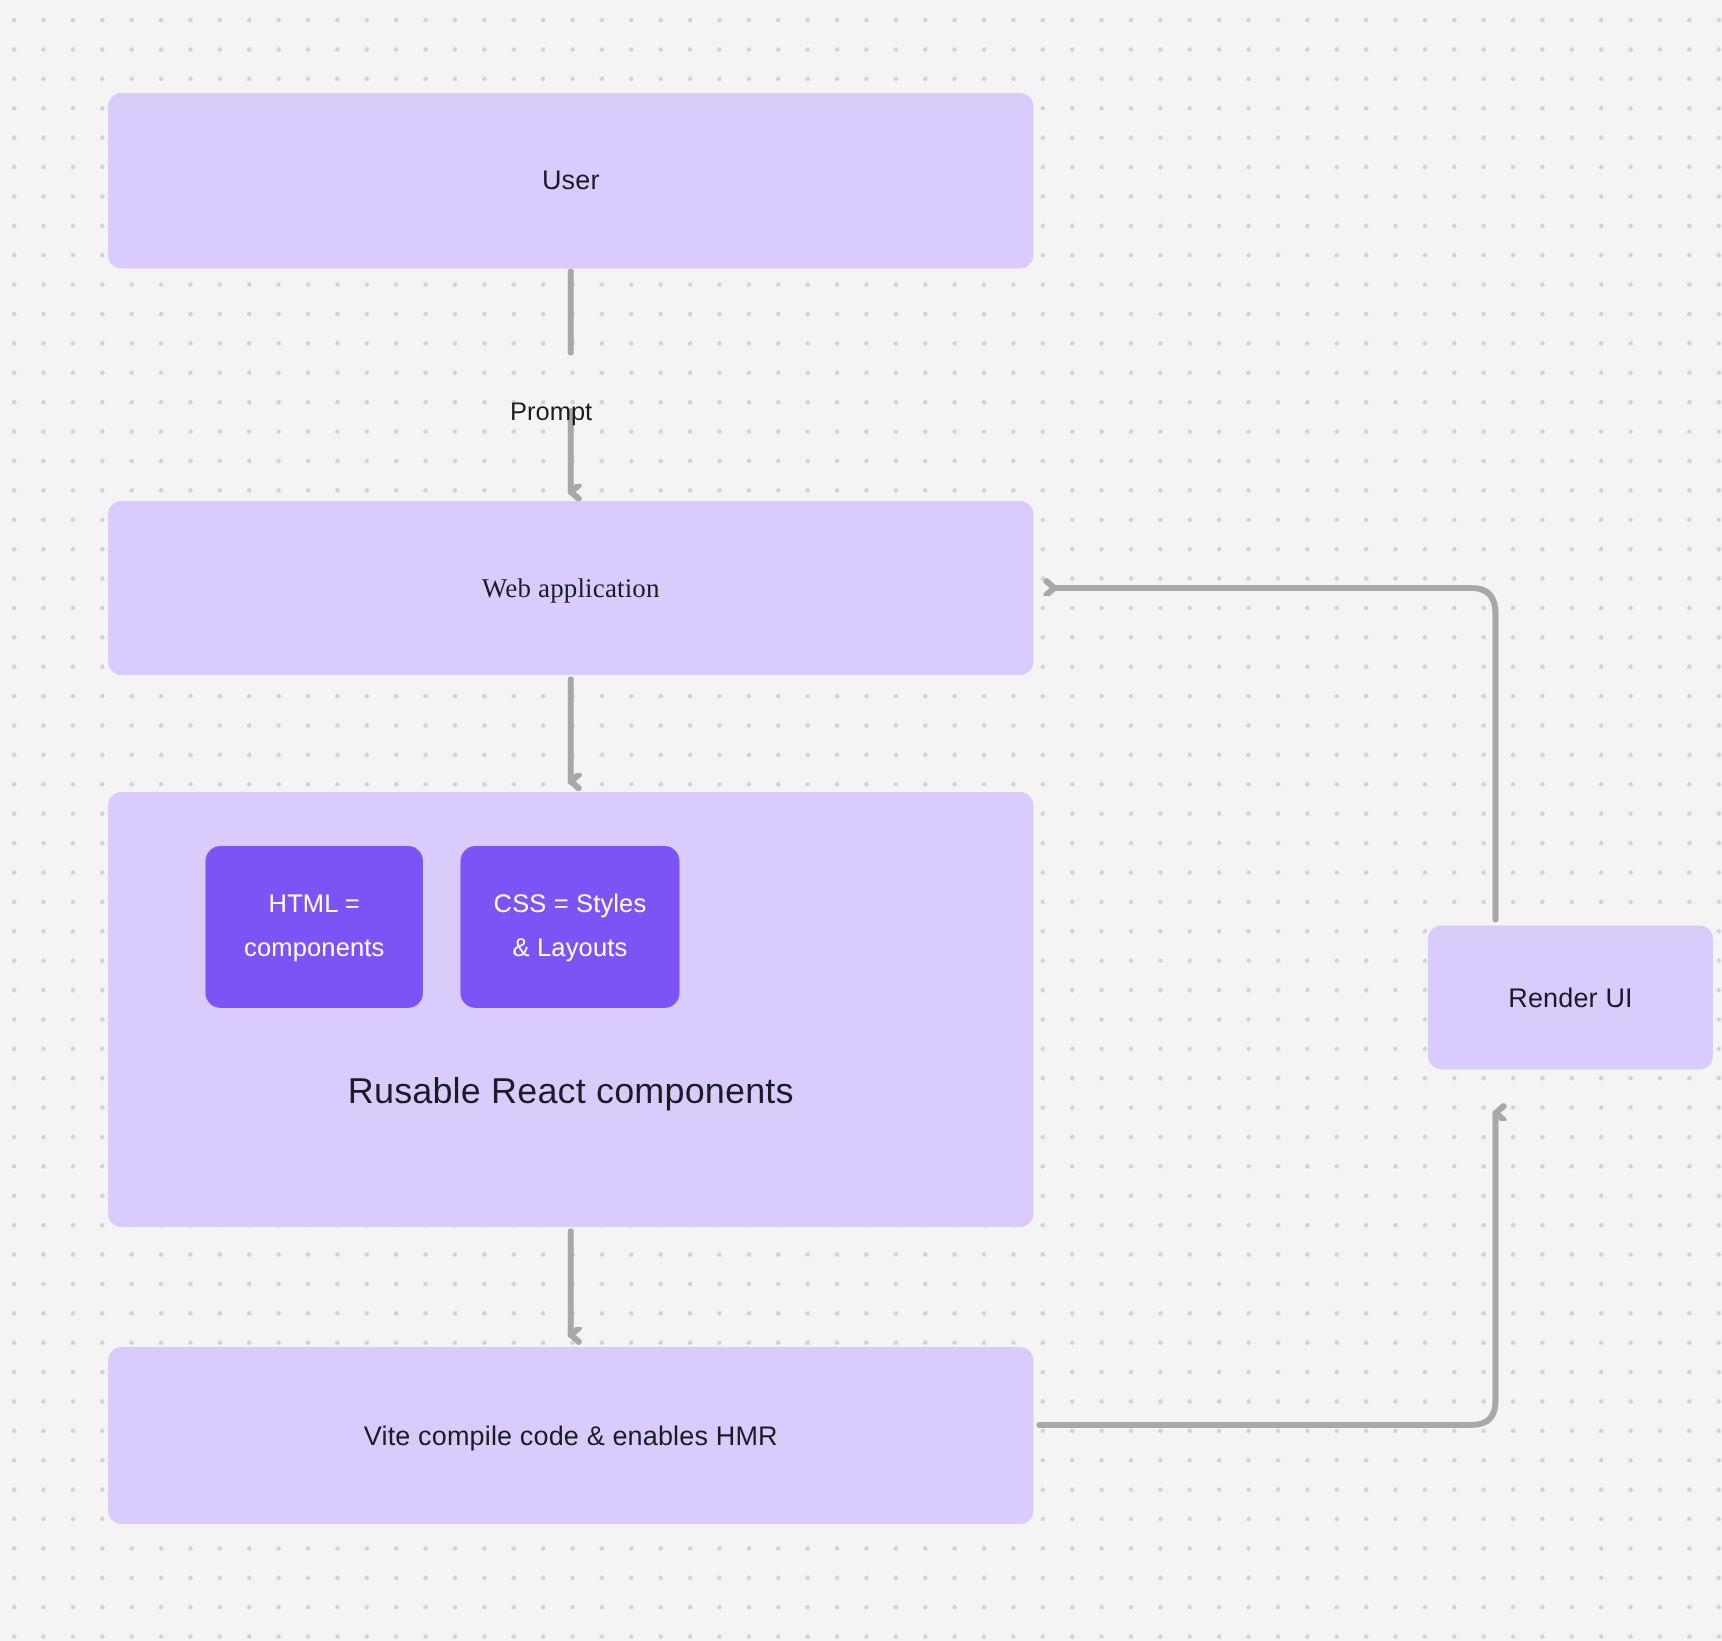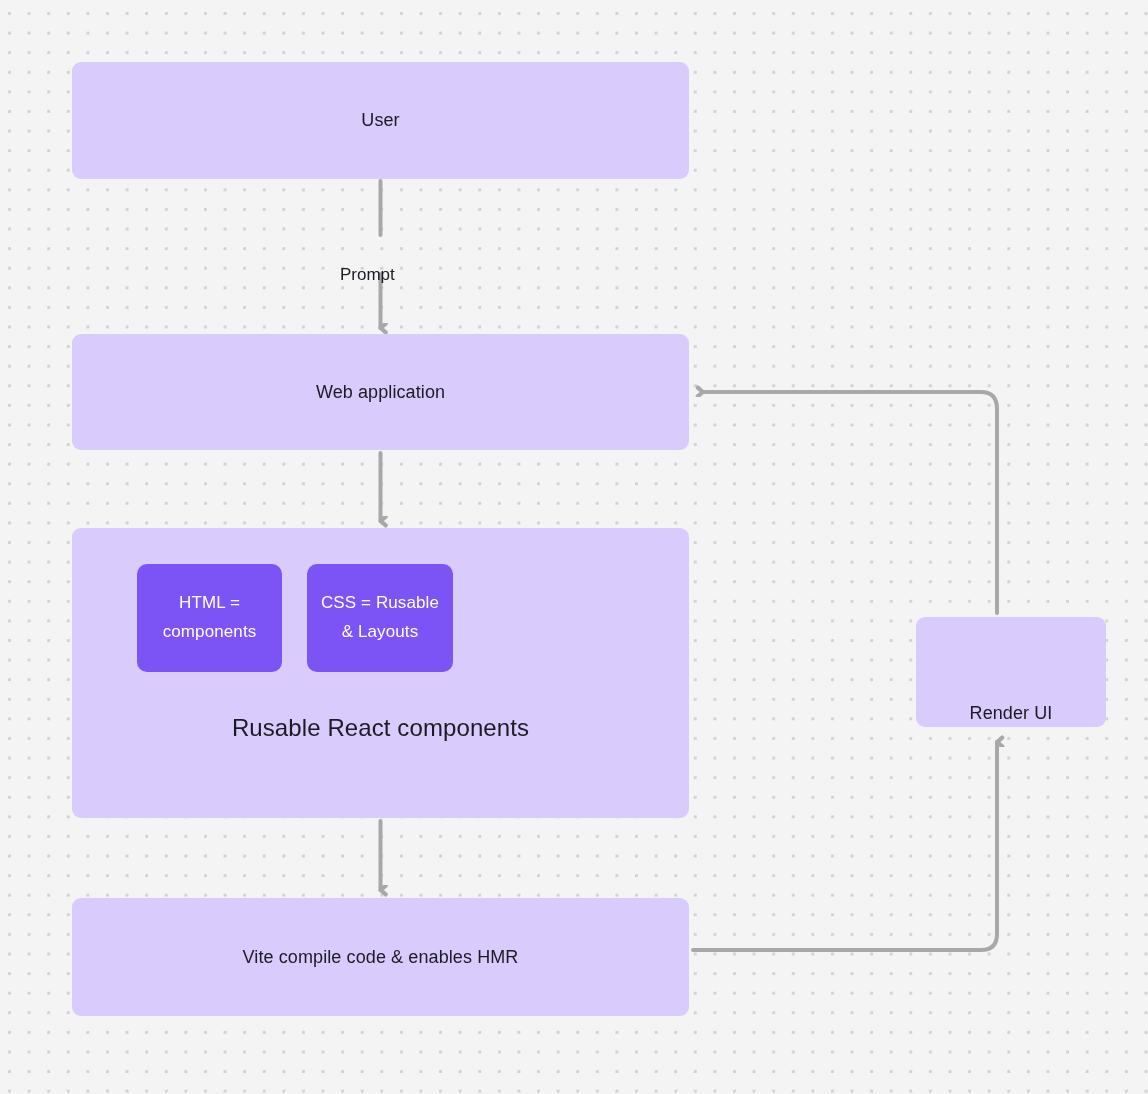--- a/index.html
+++ b/index.html
@@ -44,24 +44,24 @@
     background: #7c53f5;
     color: #ffffff;
     border-radius: 10px;
     font-size: 17px;
     line-height: 1.68;
     padding: 0 10px;
   }
 
   
   #node-user          { left: 72px;  top: 62px;   width: 617px; height: 117px; }
-  #node-web-app       { left: 72px;  top: 334px;  width: 617px; height: 116px; }
+  #node-web-app       { left: 72px;  top: 334px;  width: 617px; height: 116px; font-family: Liberation Serif, serif; }
   #node-components    { left: 72px;  top: 528px;  width: 617px; height: 290px; }
   #node-vite          { left: 72px;  top: 898px;  width: 617px; height: 118px; text-align: right; }
-  #node-render-ui     { left: 916px; top: 617px;  width: 190px; height: 110px; align-items: flex-end; }
+  #node-render-ui     { left: 952px; top: 617px;  width: 190px; height: 96px; }
 
   #node-html          { left: 137px; top: 564px;  width: 145px; height: 108px; }
   #node-css           { left: 307px; top: 564px;  width: 146px; height: 108px; }
   #node-js            { left: 477px; top: 564px;  width: 146px; height: 108px; }
 
   .components-caption {
     position: absolute;
     left: 72px;
     top: 714px;
     width: 617px;
@@ -144,21 +144,21 @@
 
   <div class="node inner" id="node-html">
     <span>
       <span>HTML =</span><br>
       <span>components</span>
     </span>
   </div>
 
   <div class="node inner" id="node-css">
     <span>
-      <span>CSS = Rusable</span><br>
+      <span>CSS = Styles</span><br>
       <span>&amp; Layouts</span>
     </span>
   </div>
 
 
   <div class="components-caption">Rusable React components</div>
 
   <div class="node outer" id="node-vite">
     <span>Vite compile code &amp; enables HMR</span>
   </div>

